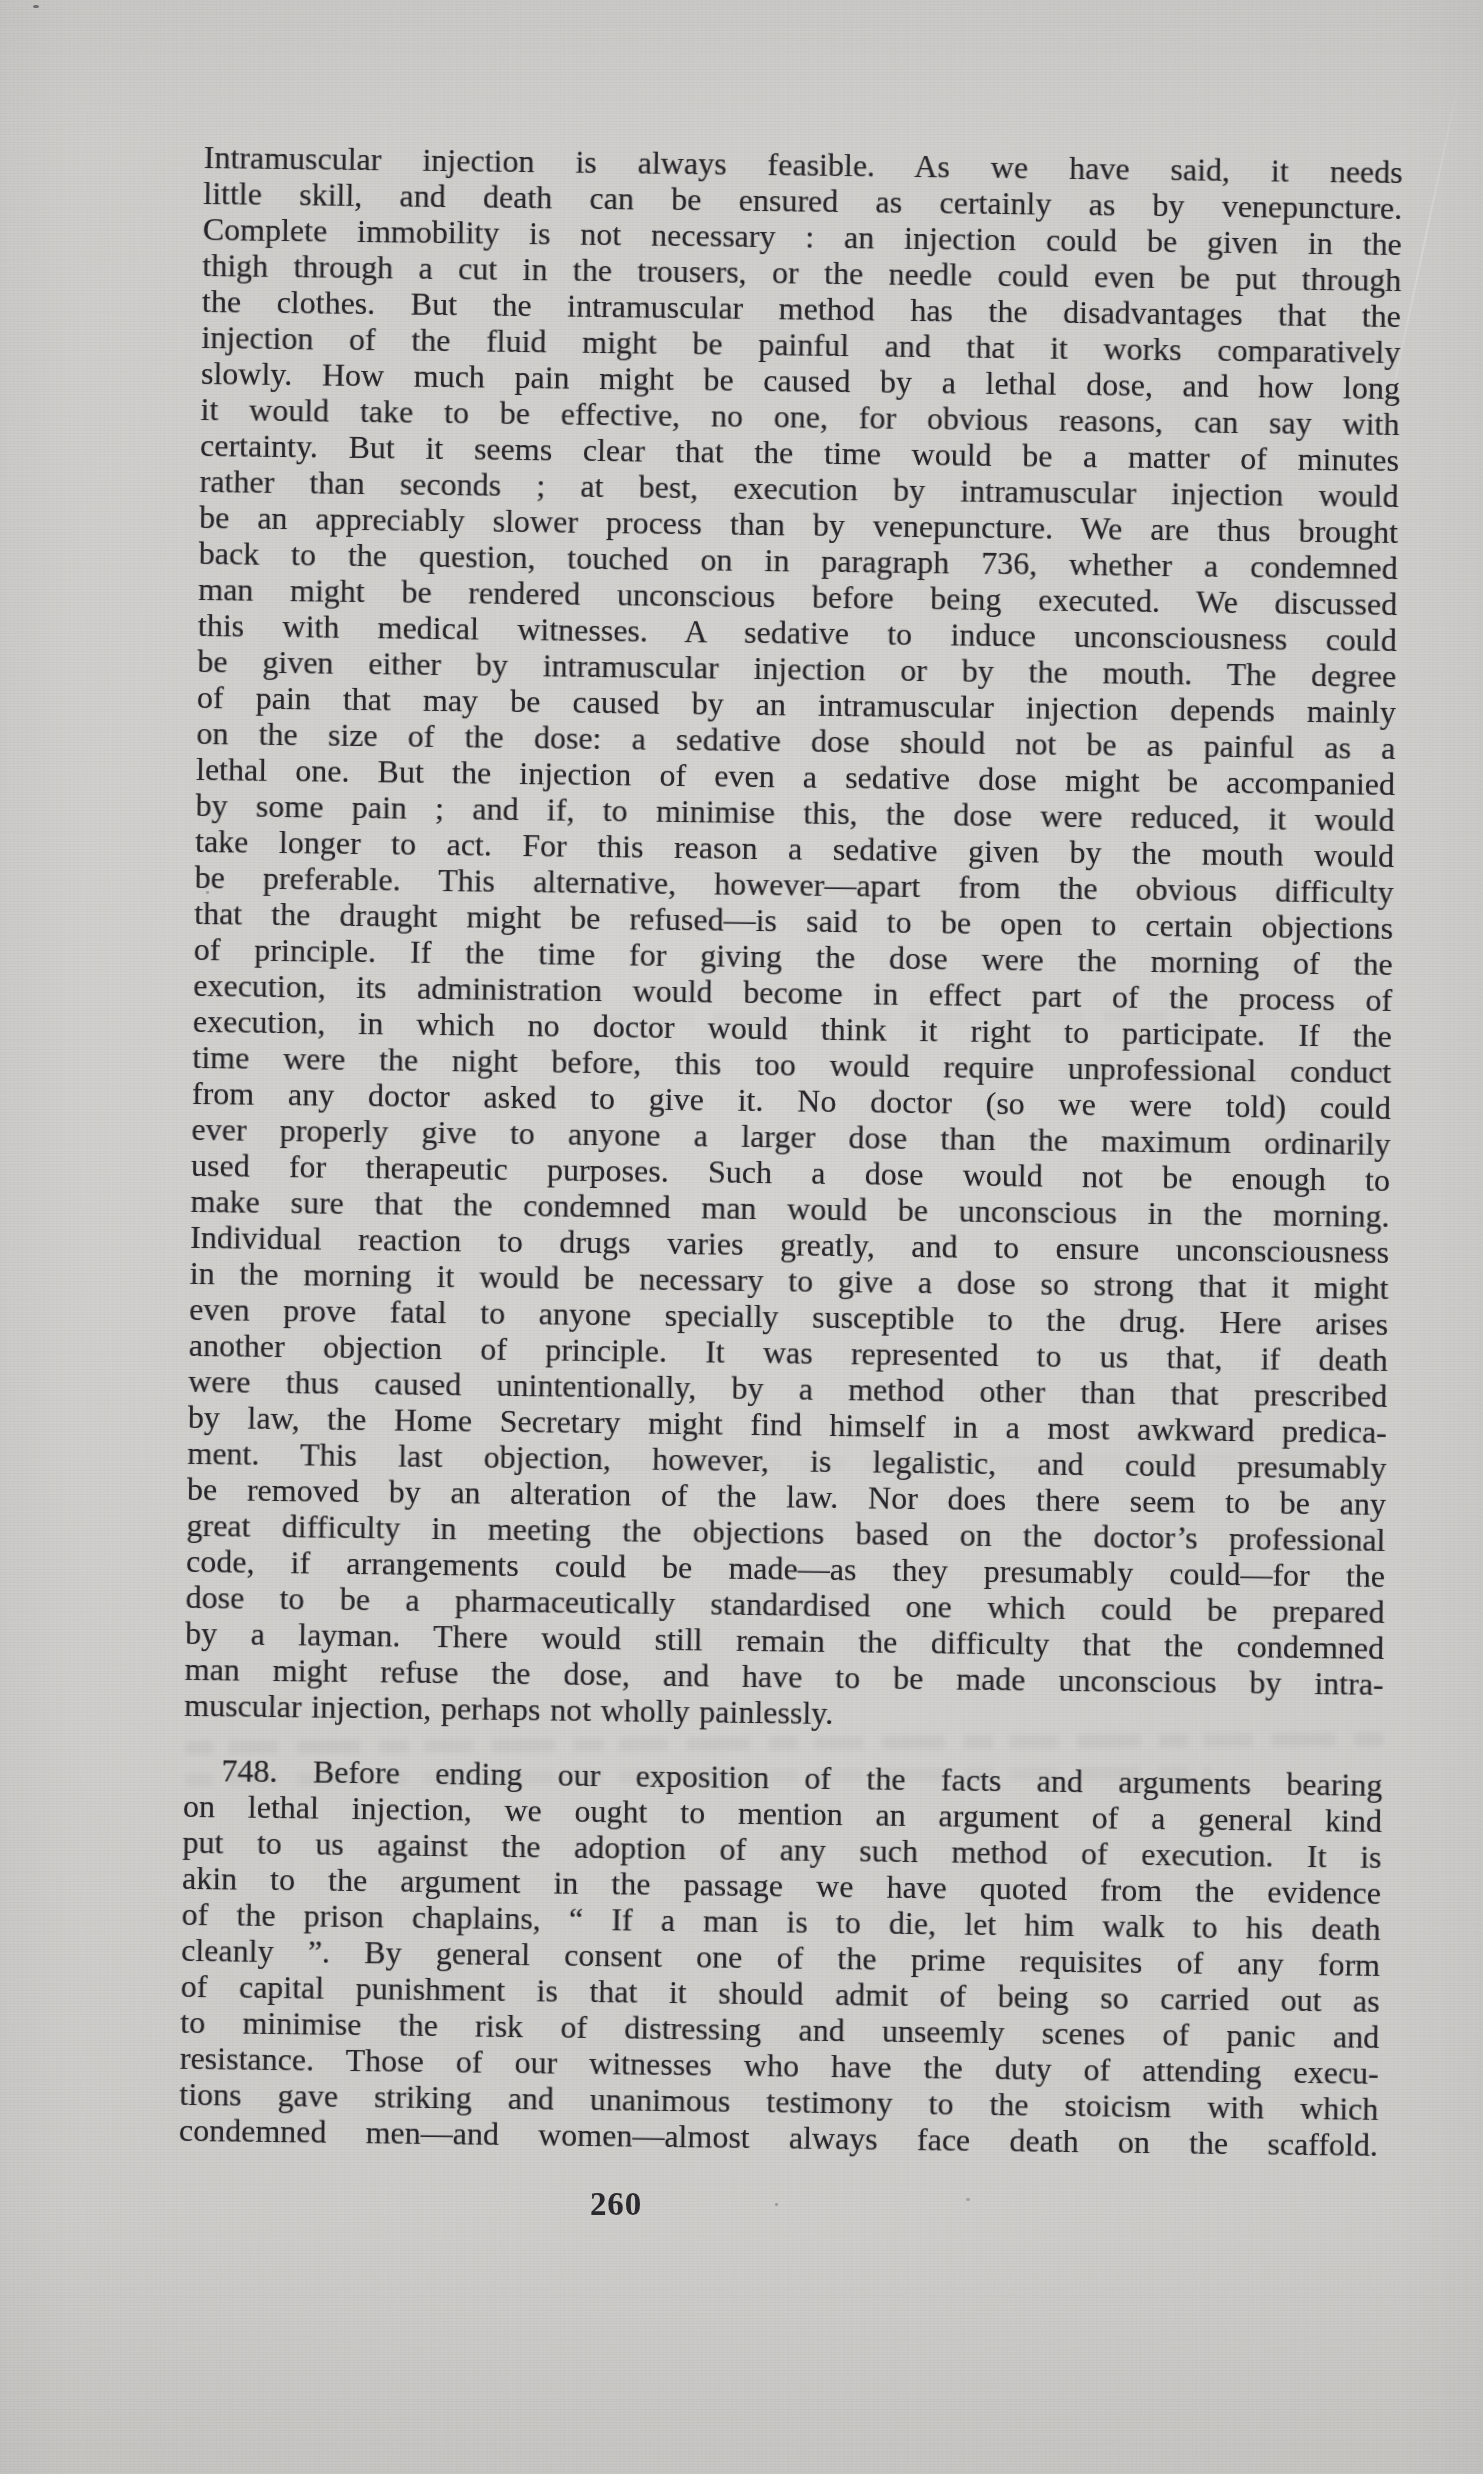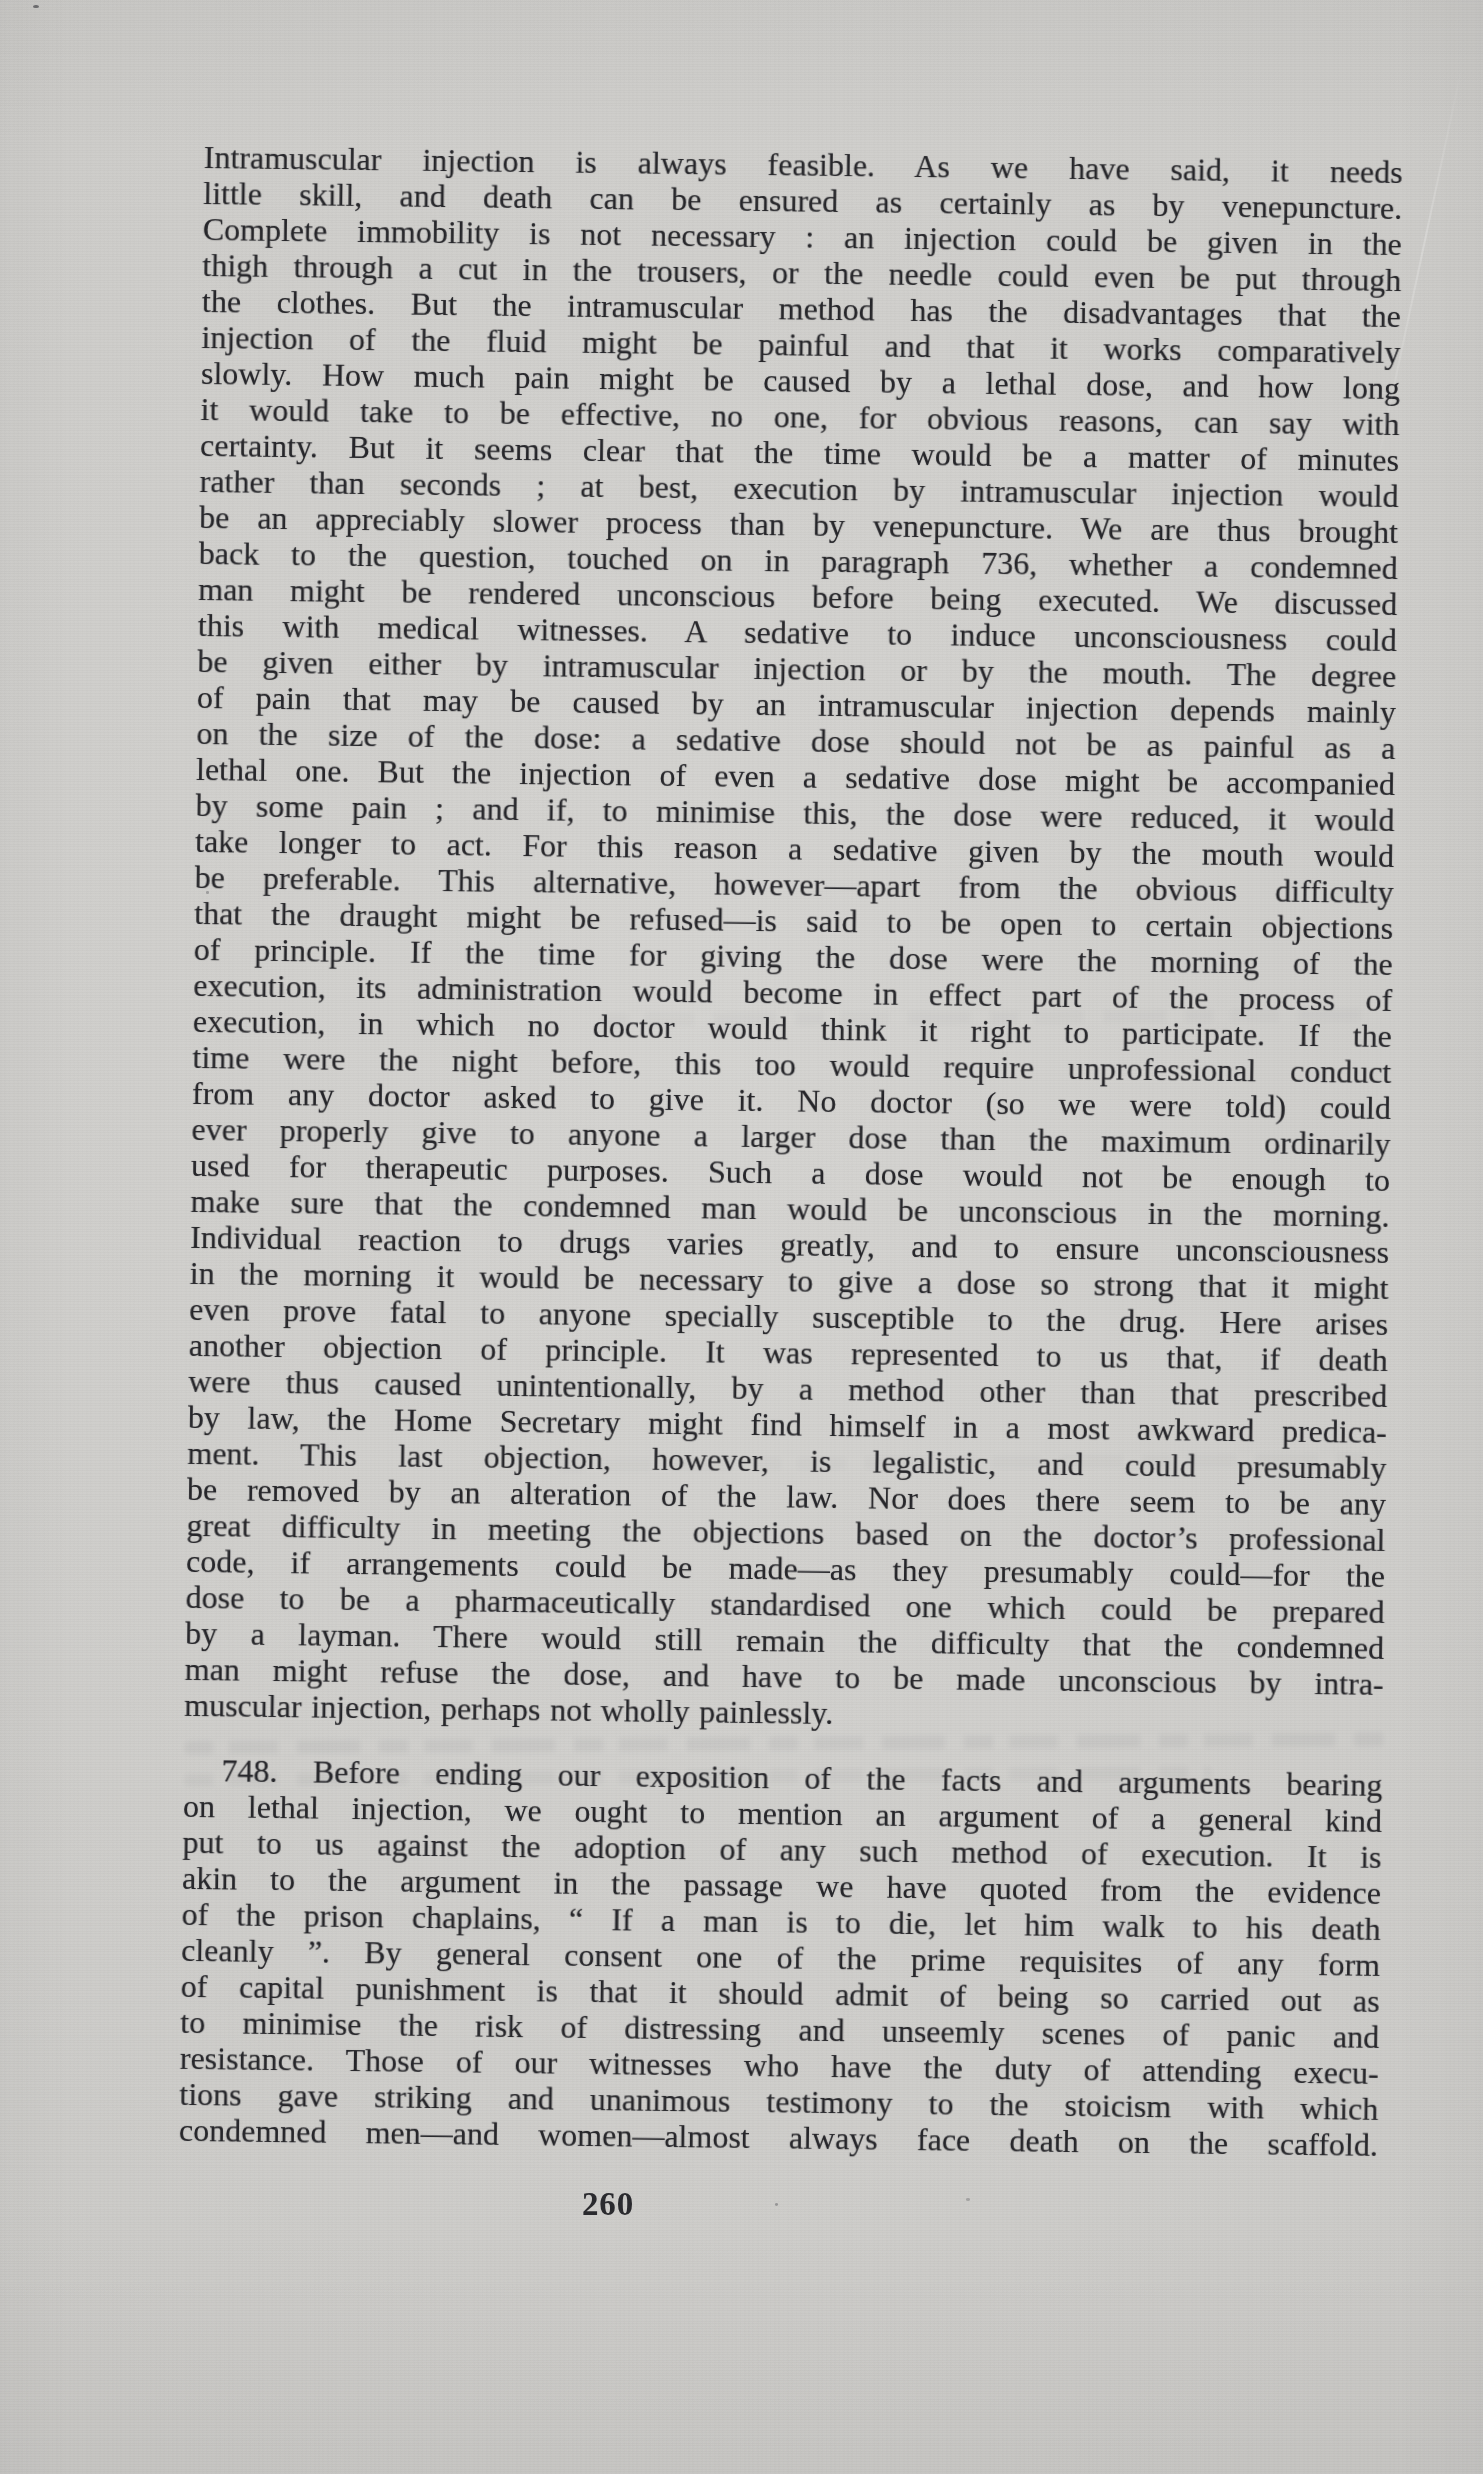--- a/index.html
+++ b/index.html
@@ -64,20 +64,21 @@
     position: absolute;
     left: 0;
     top: 2186px;
     width: 1216px;
     text-align: center;
     font-size: 33px;
     font-weight: 700;
     letter-spacing: 0.9px;
     color: #2a2a2e;
     filter: blur(0.3px);
+    padding-left: 8px;
   }
 
   
   .ghost-line {
     position: absolute;
     height: 13px;
     border-radius: 6px;
     background: repeating-linear-gradient(90deg,
       rgba(60,65,75,0.55) 0 29px, rgba(60,65,75,0) 29px 45px,
       rgba(60,65,75,0.5) 45px 94px, rgba(60,65,75,0) 94px 113px,

